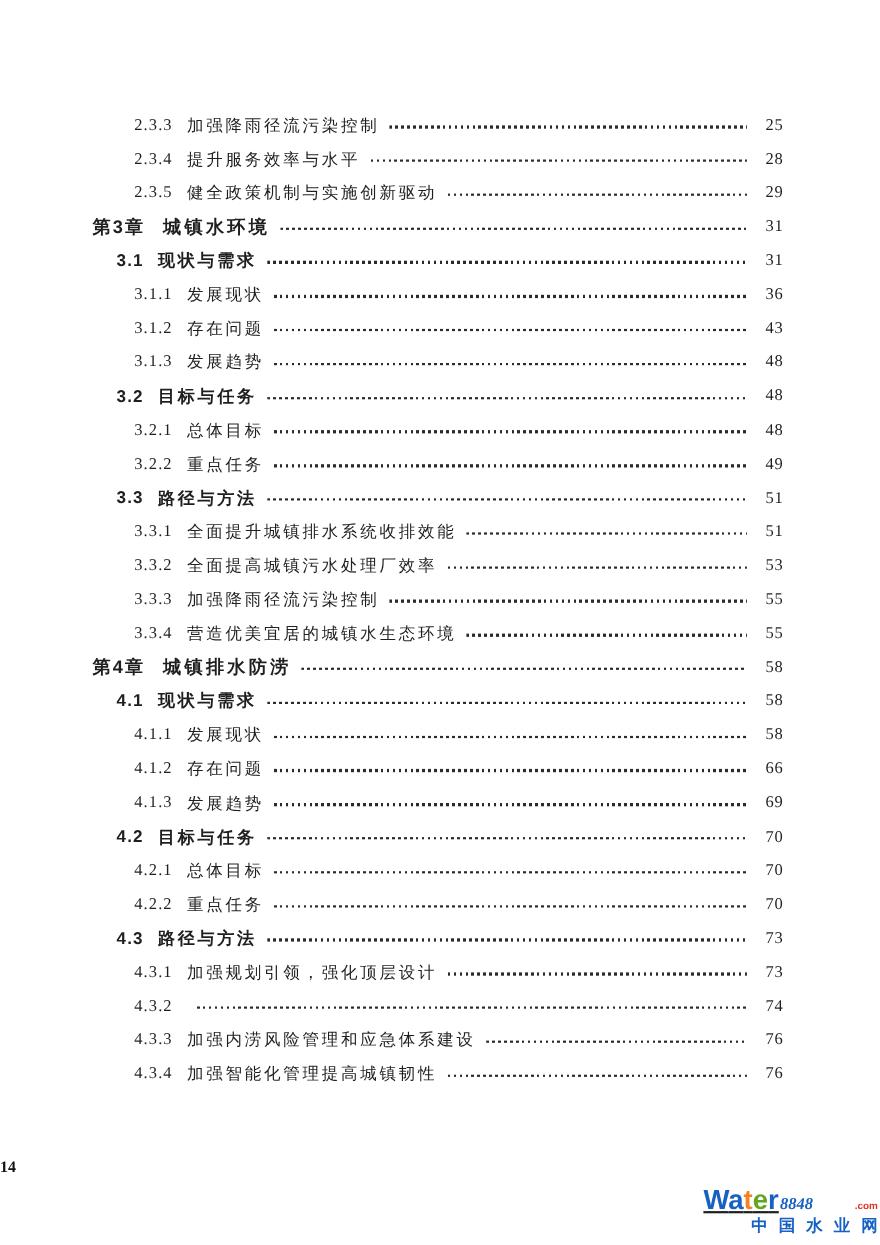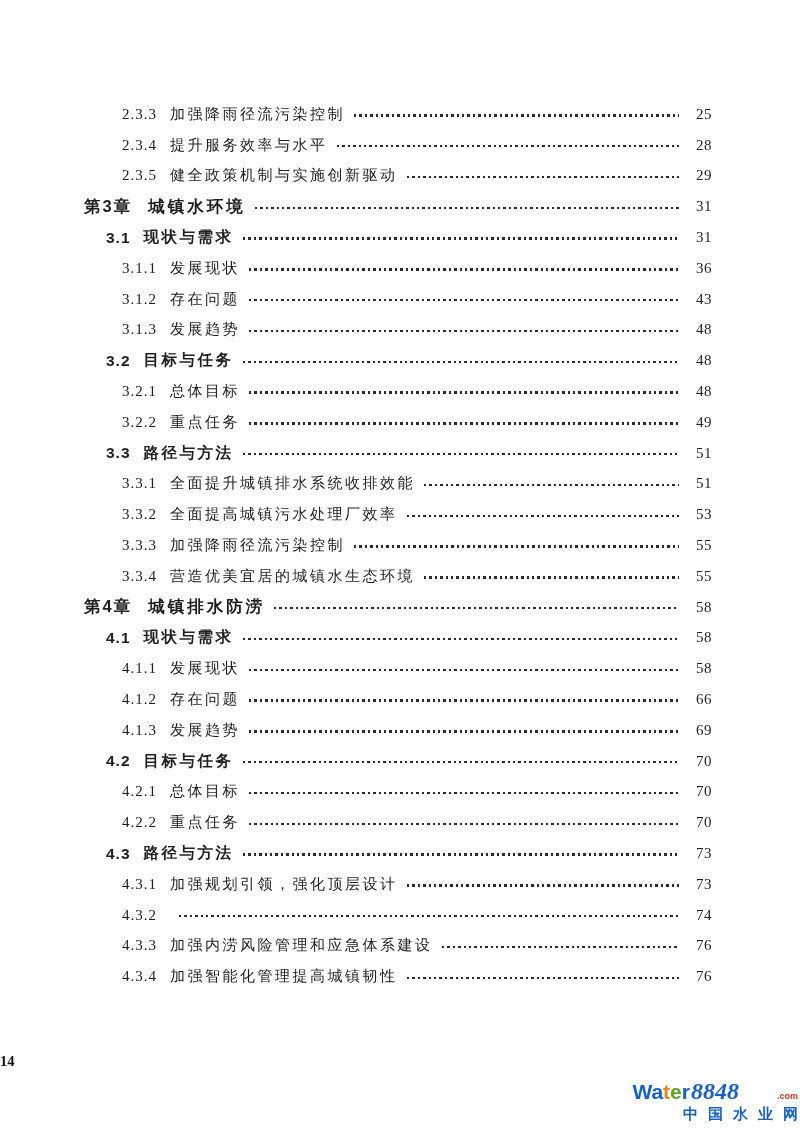--- a/index.html
+++ b/index.html
@@ -88,27 +88,28 @@
   .logo-top {
     display: flex;
     align-items: baseline;
     justify-content: flex-end;
     line-height: 1;
     white-space: nowrap;
   }
   .logo-water {
     font-family: "Liberation Sans", sans-serif;
     font-weight: bold;
-    font-size: 21px;
+    font-size: 25px;
+    text-decoration: underline;
   }
   .logo-8848 {
     font-family: "Liberation Serif", serif;
     font-style: italic;
     font-weight: bold;
-    font-size: 24px;
+    font-size: 15px;
     margin-left: 1px;
   }
   .logo-com {
     font-family: "Liberation Sans", sans-serif;
     font-weight: bold;
     font-size: 9px;
     margin-left: 1px;
   }
   .logo-sub {
     font-family: "Liberation Sans", sans-serif;

